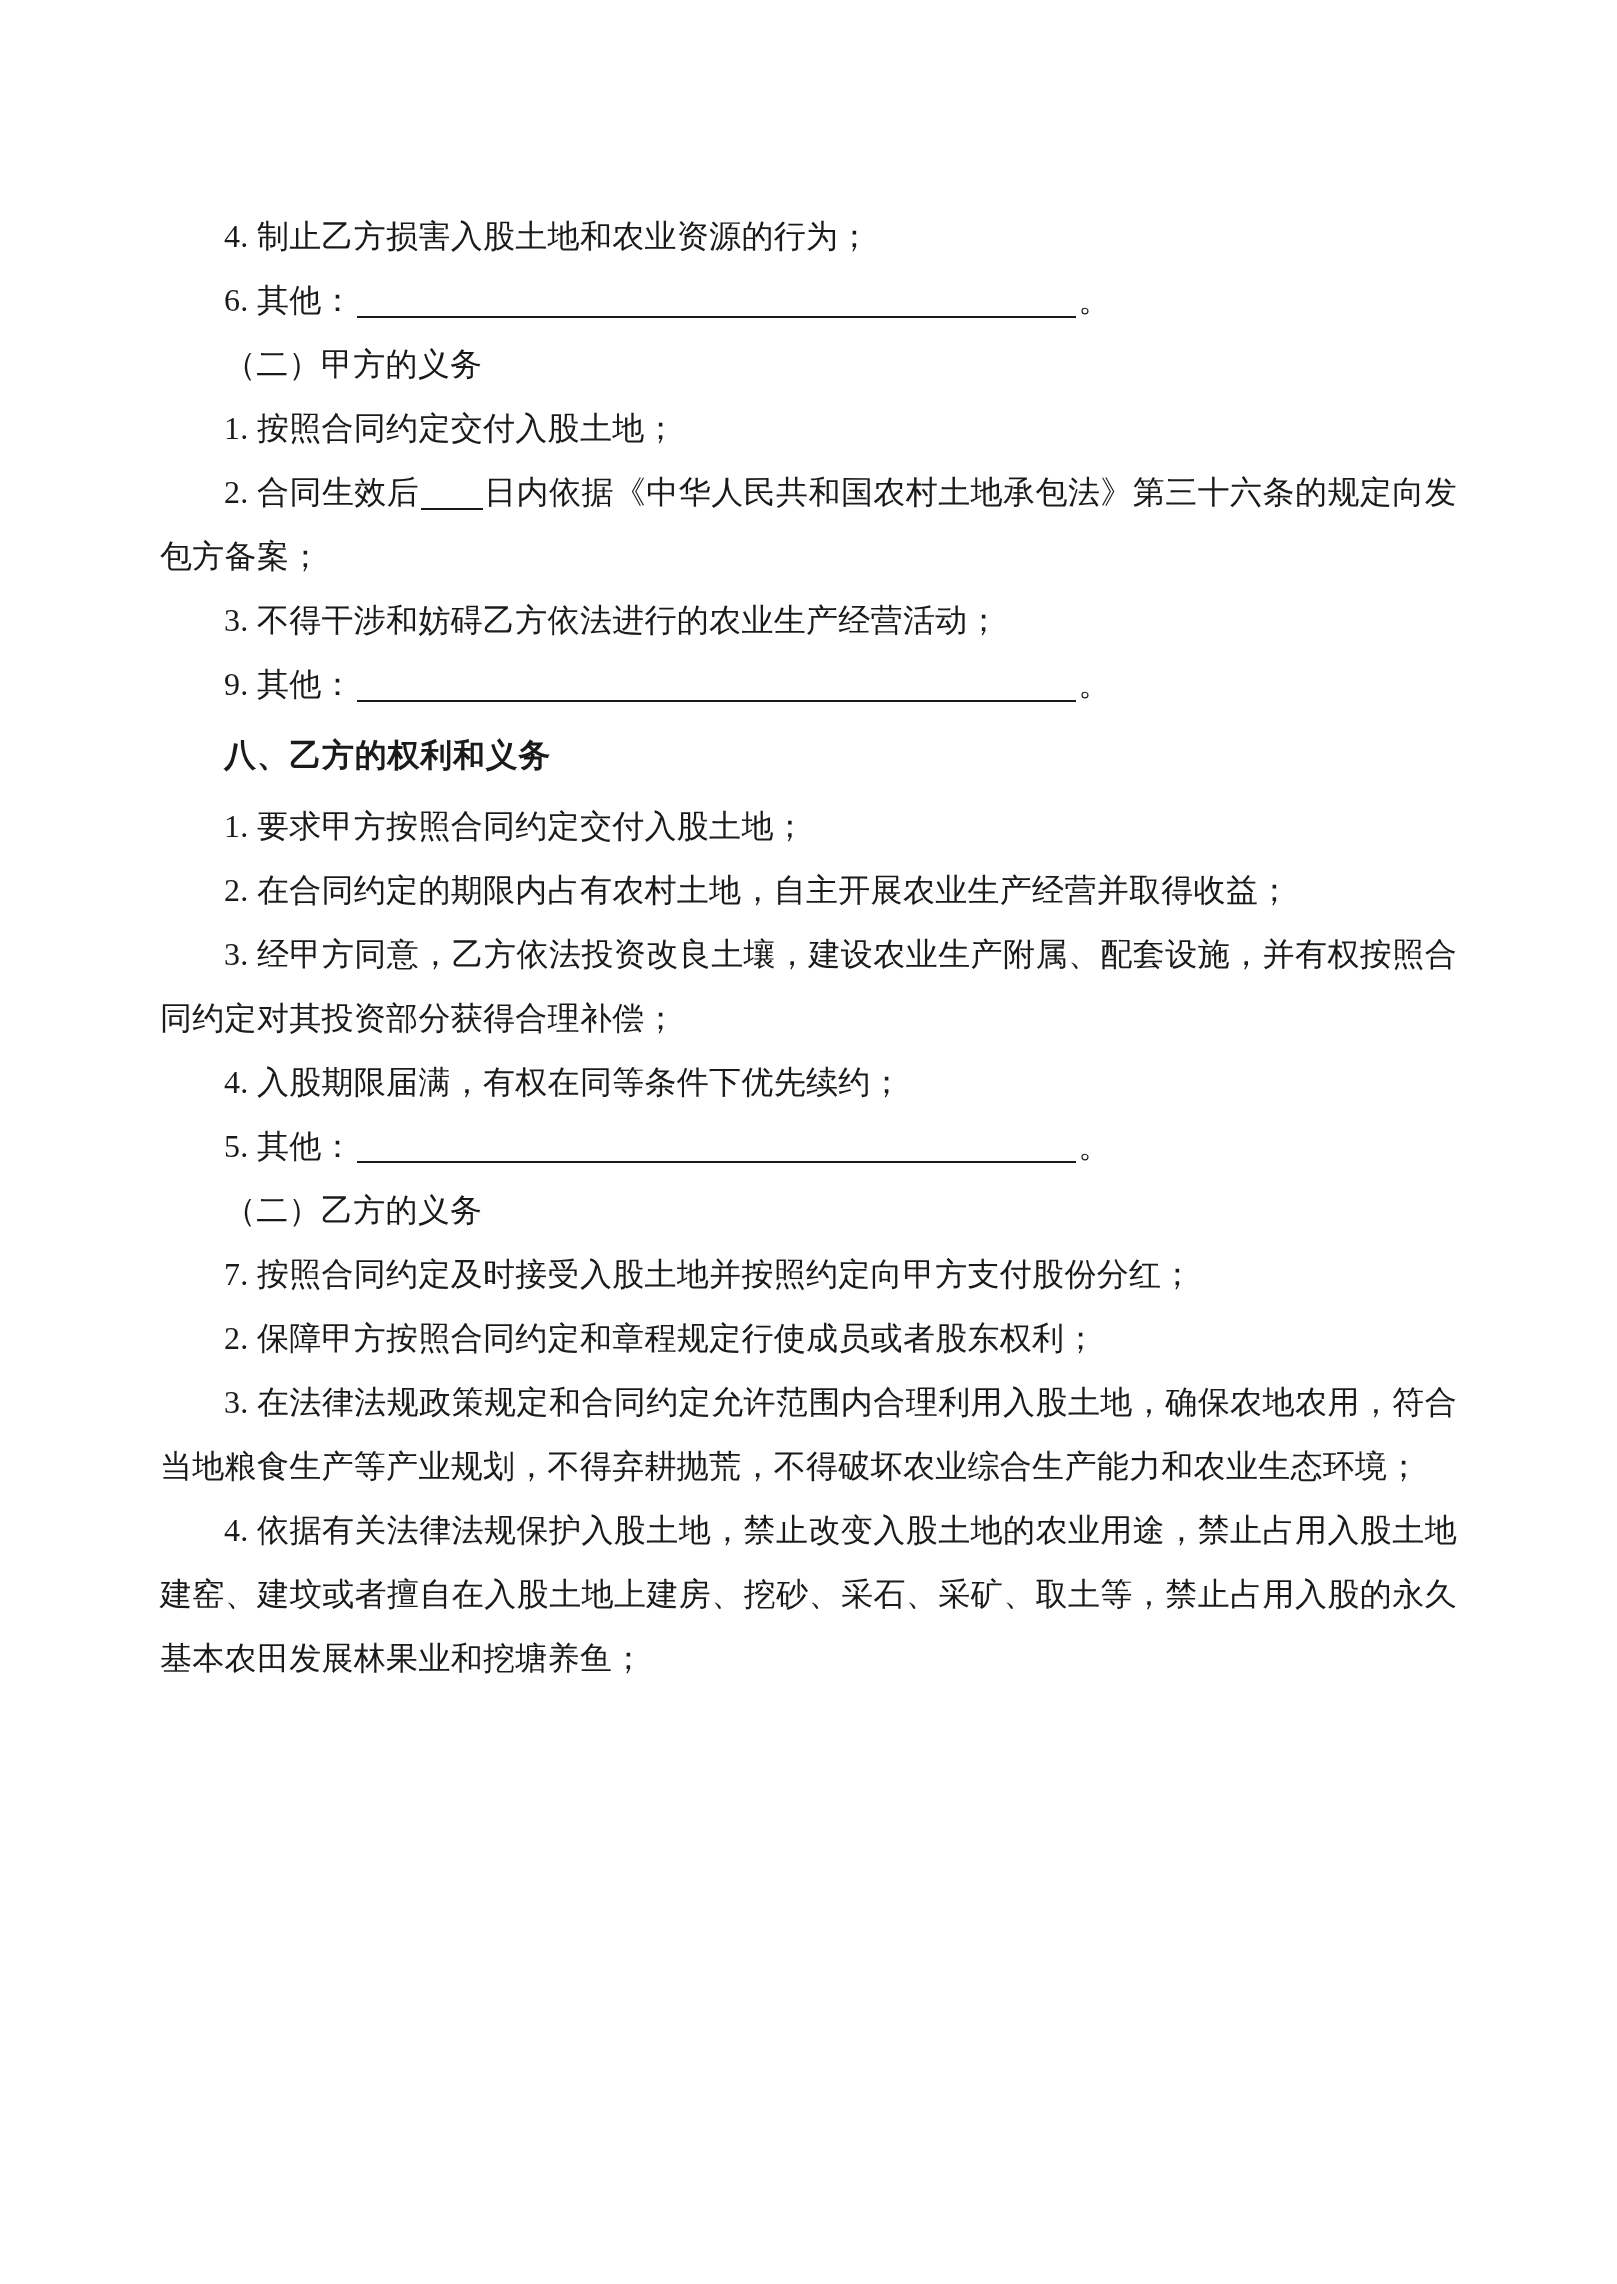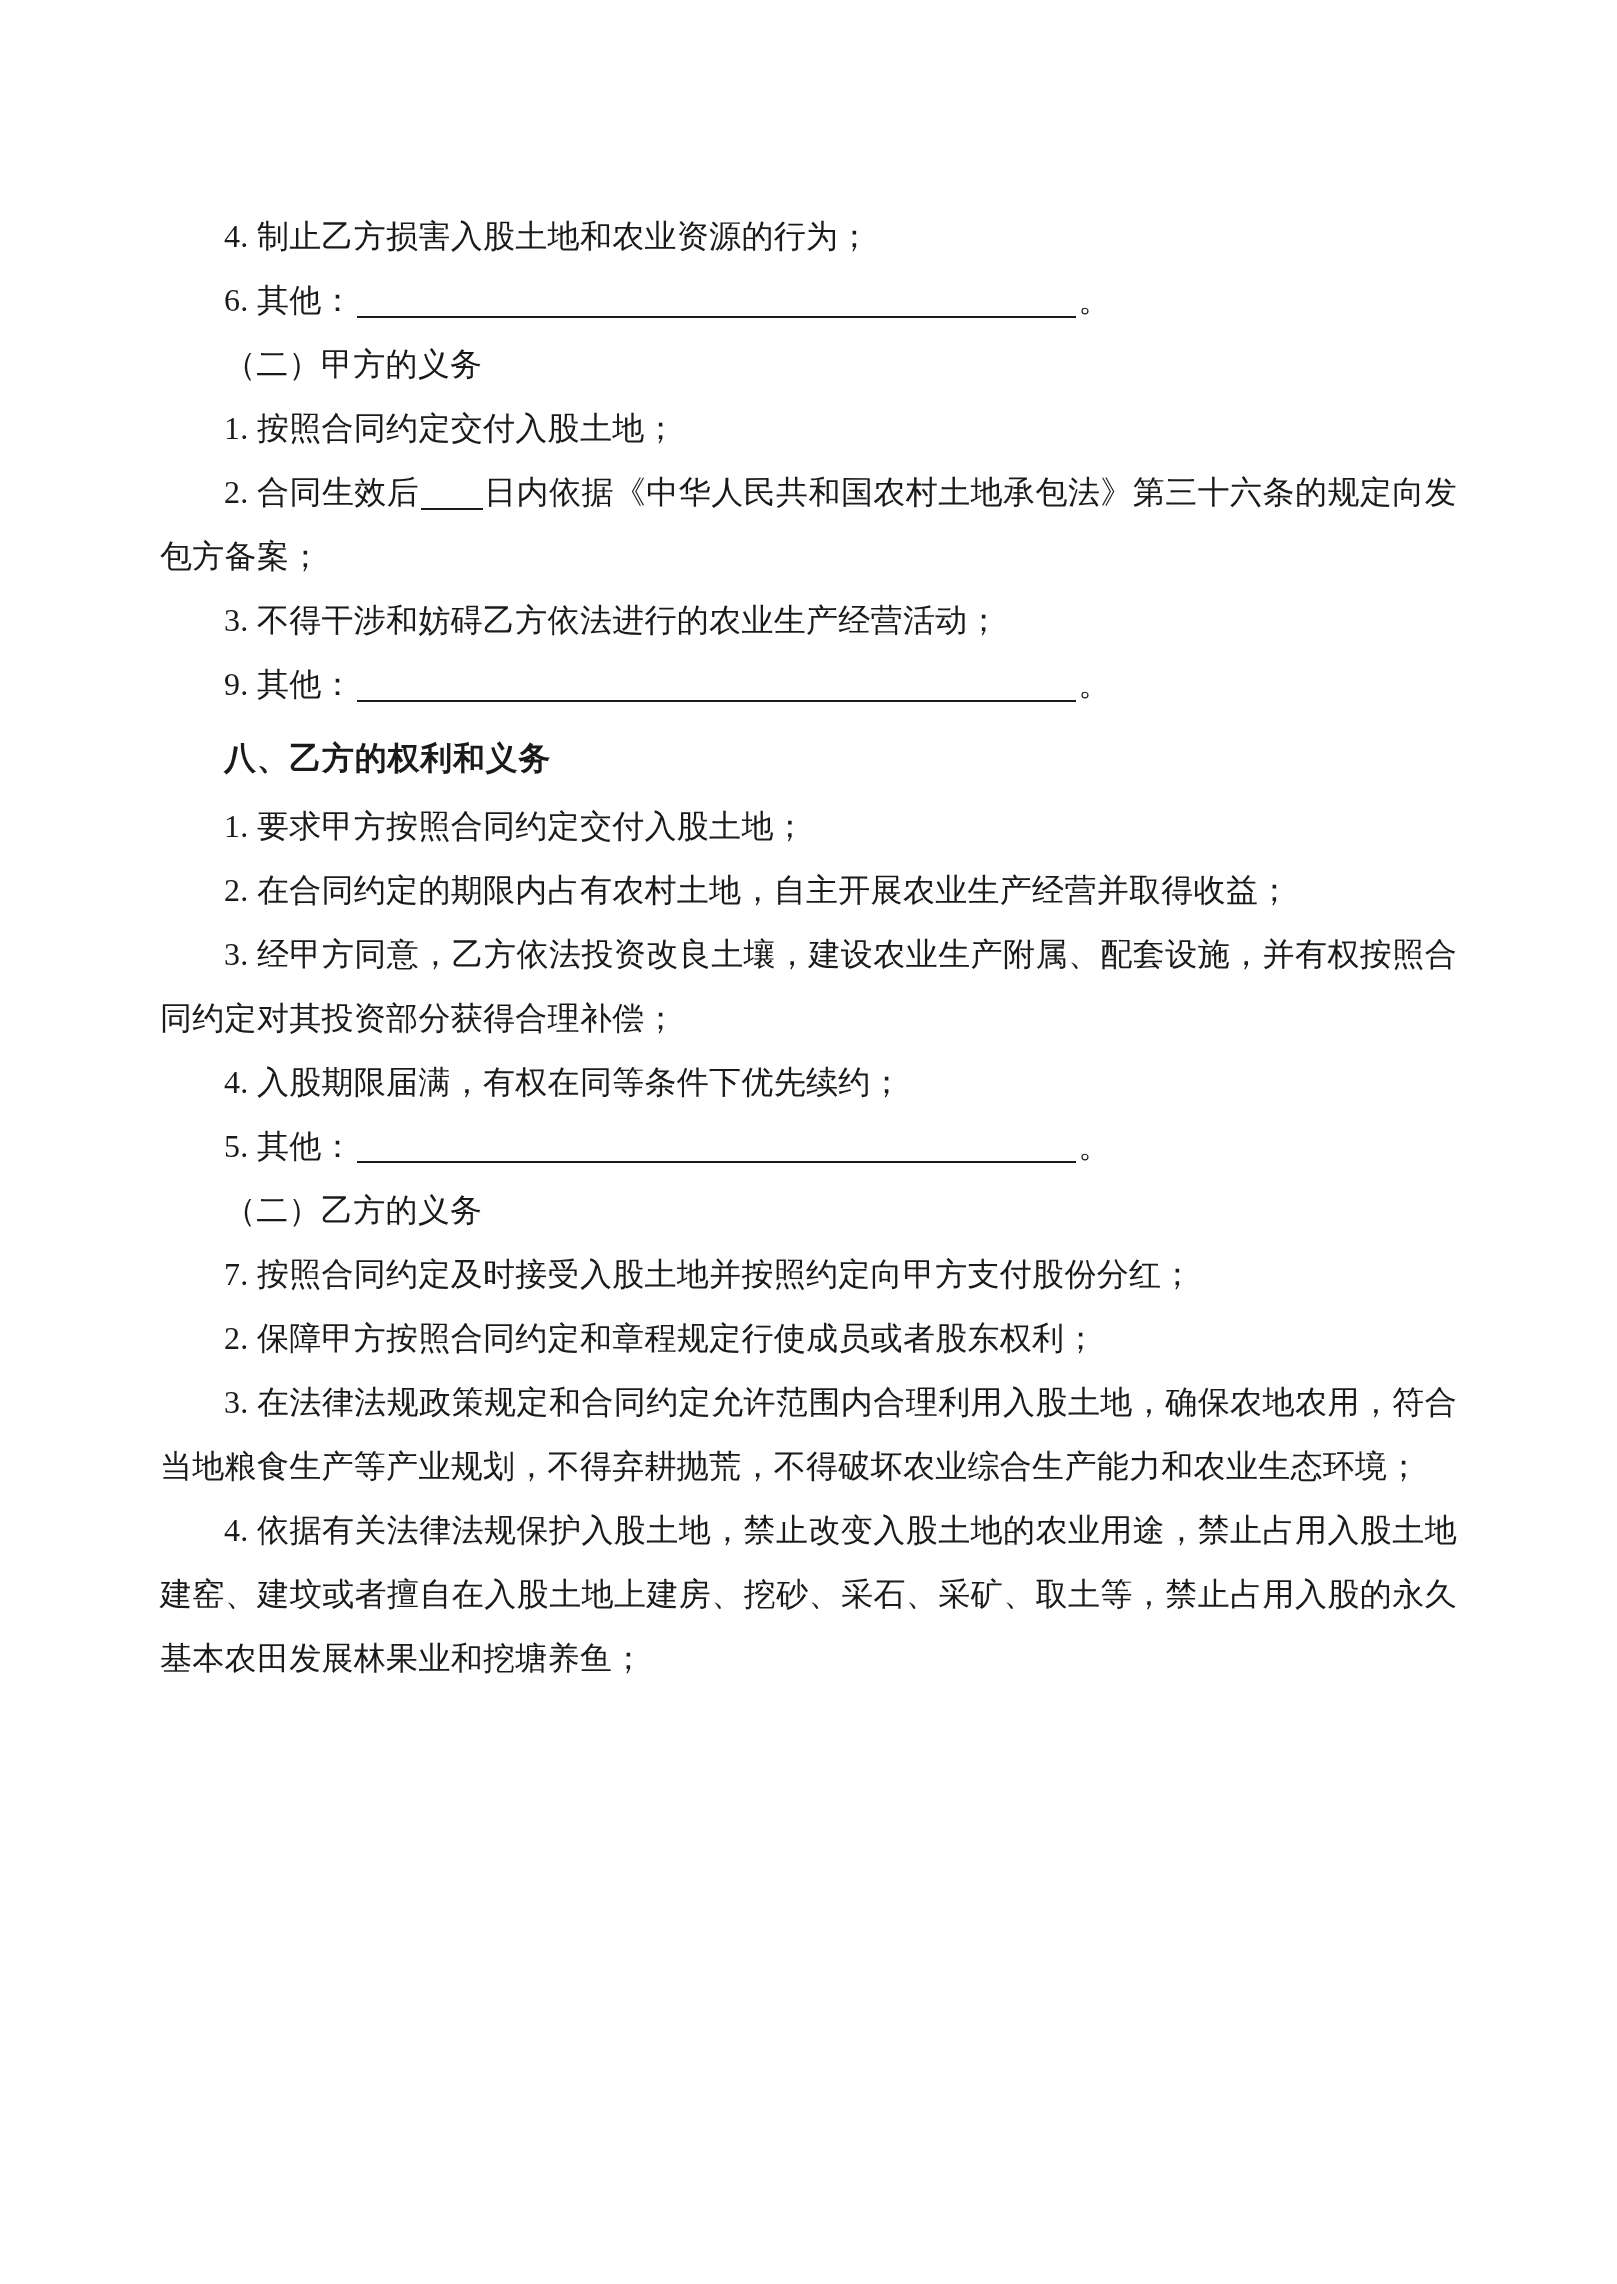--- a/index.html
+++ b/index.html
@@ -32,20 +32,21 @@
     margin: 0;
     text-indent: 64px;
   }
   .heading {
     margin: 9.5px 0 4.1px 0;
     text-indent: 64px;
     font-weight: bold;
     font-size: 32px;
     line-height: 64px;
     letter-spacing: 0.7px;
+    font-family: Liberation Mono, monospace;
   }
   .blank-long {
     display: inline-block;
     width: 719px;
     border-bottom: 2px solid #1a1a1a;
     vertical-align: -6.8px;
     margin: 0 2.7px;
   }
   .blank-short {
     display: inline-block;

